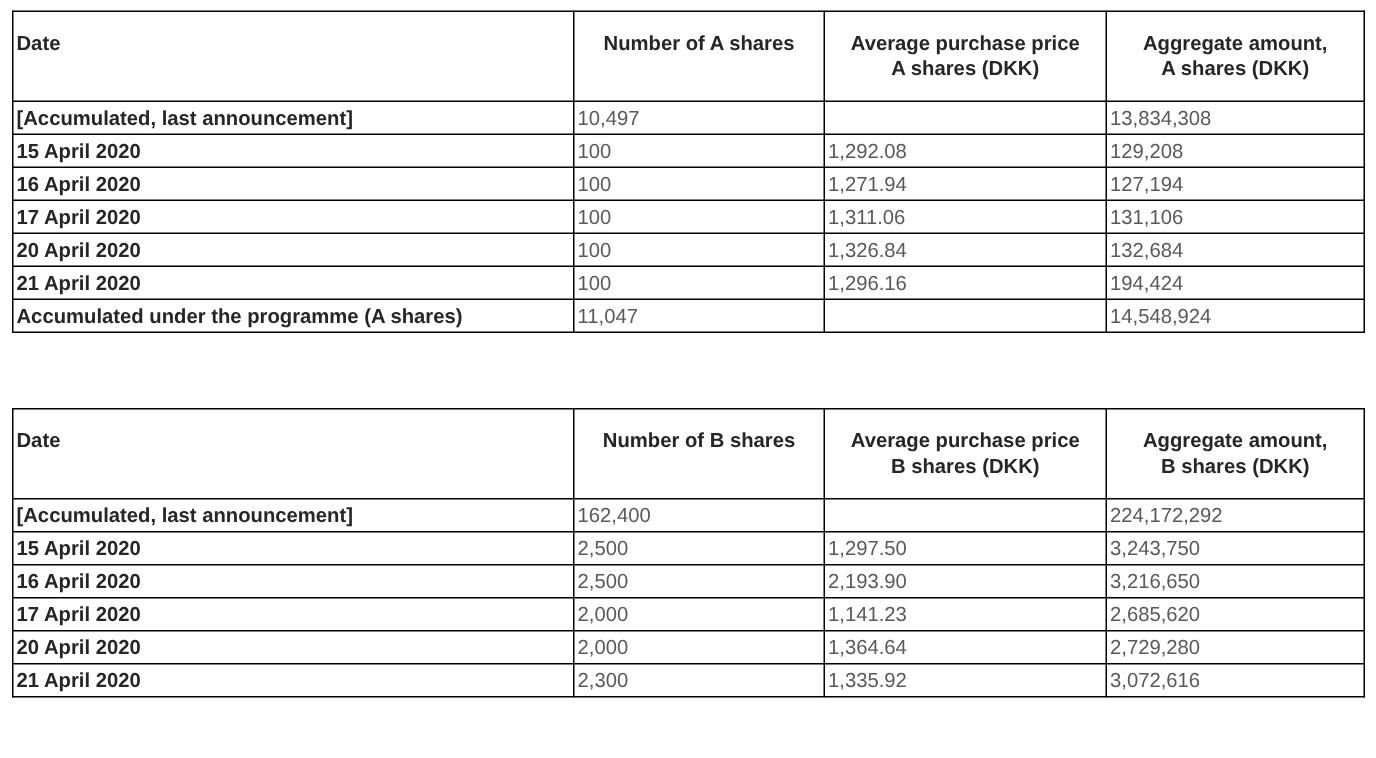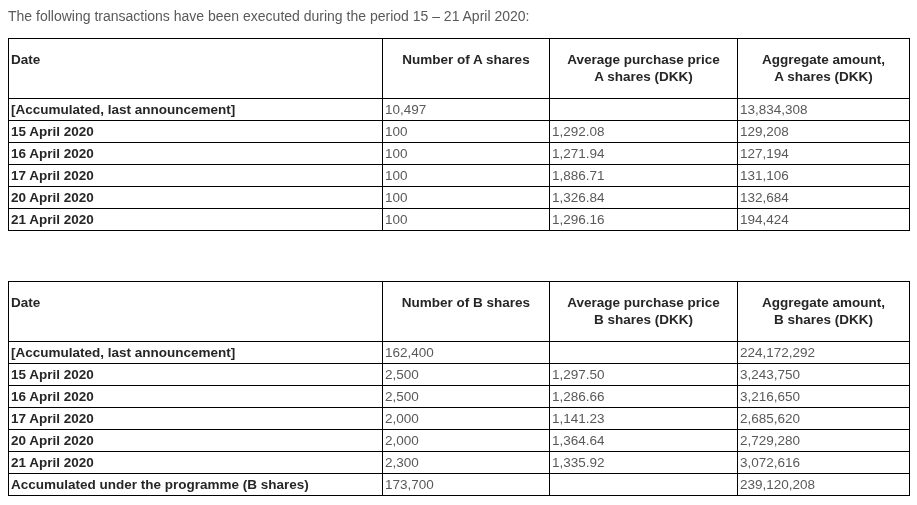--- a/index.html
+++ b/index.html
@@ -69,21 +69,20 @@
   .tx-table td.cell-value {
     color: #595959;
     text-align: left;
   }
 </style>
 </head>
 <body>
 
 <div class="page">
 
-  <p class="intro">The following transactions have been executed during the period 15 – 21 April 2020:</p>
 
   <table class="tx-table">
     <colgroup>
       <col class="c-date">
         <col class="c-num">
         <col class="c-avg">
         <col class="c-agg">
     </colgroup>
     <thead>
         <tr>
@@ -110,34 +109,40 @@
         </tr>
         <tr>
           <td class="cell-label">16 April 2020</td>
           <td class="cell-value">100</td>
           <td class="cell-value">1,271.94</td>
           <td class="cell-value">127,194</td>
         </tr>
         <tr>
           <td class="cell-label">17 April 2020</td>
           <td class="cell-value">100</td>
-          <td class="cell-value">1,886.71</td>
+          <td class="cell-value">1,311.06</td>
           <td class="cell-value">131,106</td>
         </tr>
         <tr>
           <td class="cell-label">20 April 2020</td>
           <td class="cell-value">100</td>
           <td class="cell-value">1,326.84</td>
           <td class="cell-value">132,684</td>
         </tr>
         <tr>
           <td class="cell-label">21 April 2020</td>
           <td class="cell-value">100</td>
           <td class="cell-value">1,296.16</td>
           <td class="cell-value">194,424</td>
+        </tr>
+        <tr>
+          <td class="cell-label">Accumulated under the programme (A shares)</td>
+          <td class="cell-value">11,047</td>
+          <td class="cell-value"></td>
+          <td class="cell-value">14,548,924</td>
         </tr>
       </tbody>
   </table>
 
   <table class="tx-table">
     <colgroup>
       <col class="c-date">
         <col class="c-num">
         <col class="c-avg">
         <col class="c-agg">
@@ -161,43 +166,37 @@
         </tr>
         <tr>
           <td class="cell-label">15 April 2020</td>
           <td class="cell-value">2,500</td>
           <td class="cell-value">1,297.50</td>
           <td class="cell-value">3,243,750</td>
         </tr>
         <tr>
           <td class="cell-label">16 April 2020</td>
           <td class="cell-value">2,500</td>
-          <td class="cell-value">1,286.66</td>
+          <td class="cell-value">2,193.90</td>
           <td class="cell-value">3,216,650</td>
         </tr>
         <tr>
           <td class="cell-label">17 April 2020</td>
           <td class="cell-value">2,000</td>
           <td class="cell-value">1,141.23</td>
           <td class="cell-value">2,685,620</td>
         </tr>
         <tr>
           <td class="cell-label">20 April 2020</td>
           <td class="cell-value">2,000</td>
           <td class="cell-value">1,364.64</td>
           <td class="cell-value">2,729,280</td>
         </tr>
         <tr>
           <td class="cell-label">21 April 2020</td>
           <td class="cell-value">2,300</td>
           <td class="cell-value">1,335.92</td>
           <td class="cell-value">3,072,616</td>
         </tr>
-        <tr>
-          <td class="cell-label">Accumulated under the programme (B shares)</td>
-          <td class="cell-value">173,700</td>
-          <td class="cell-value"></td>
-          <td class="cell-value">239,120,208</td>
-        </tr>
       </tbody>
   </table>
 
 </div>
 
 </body></html>

